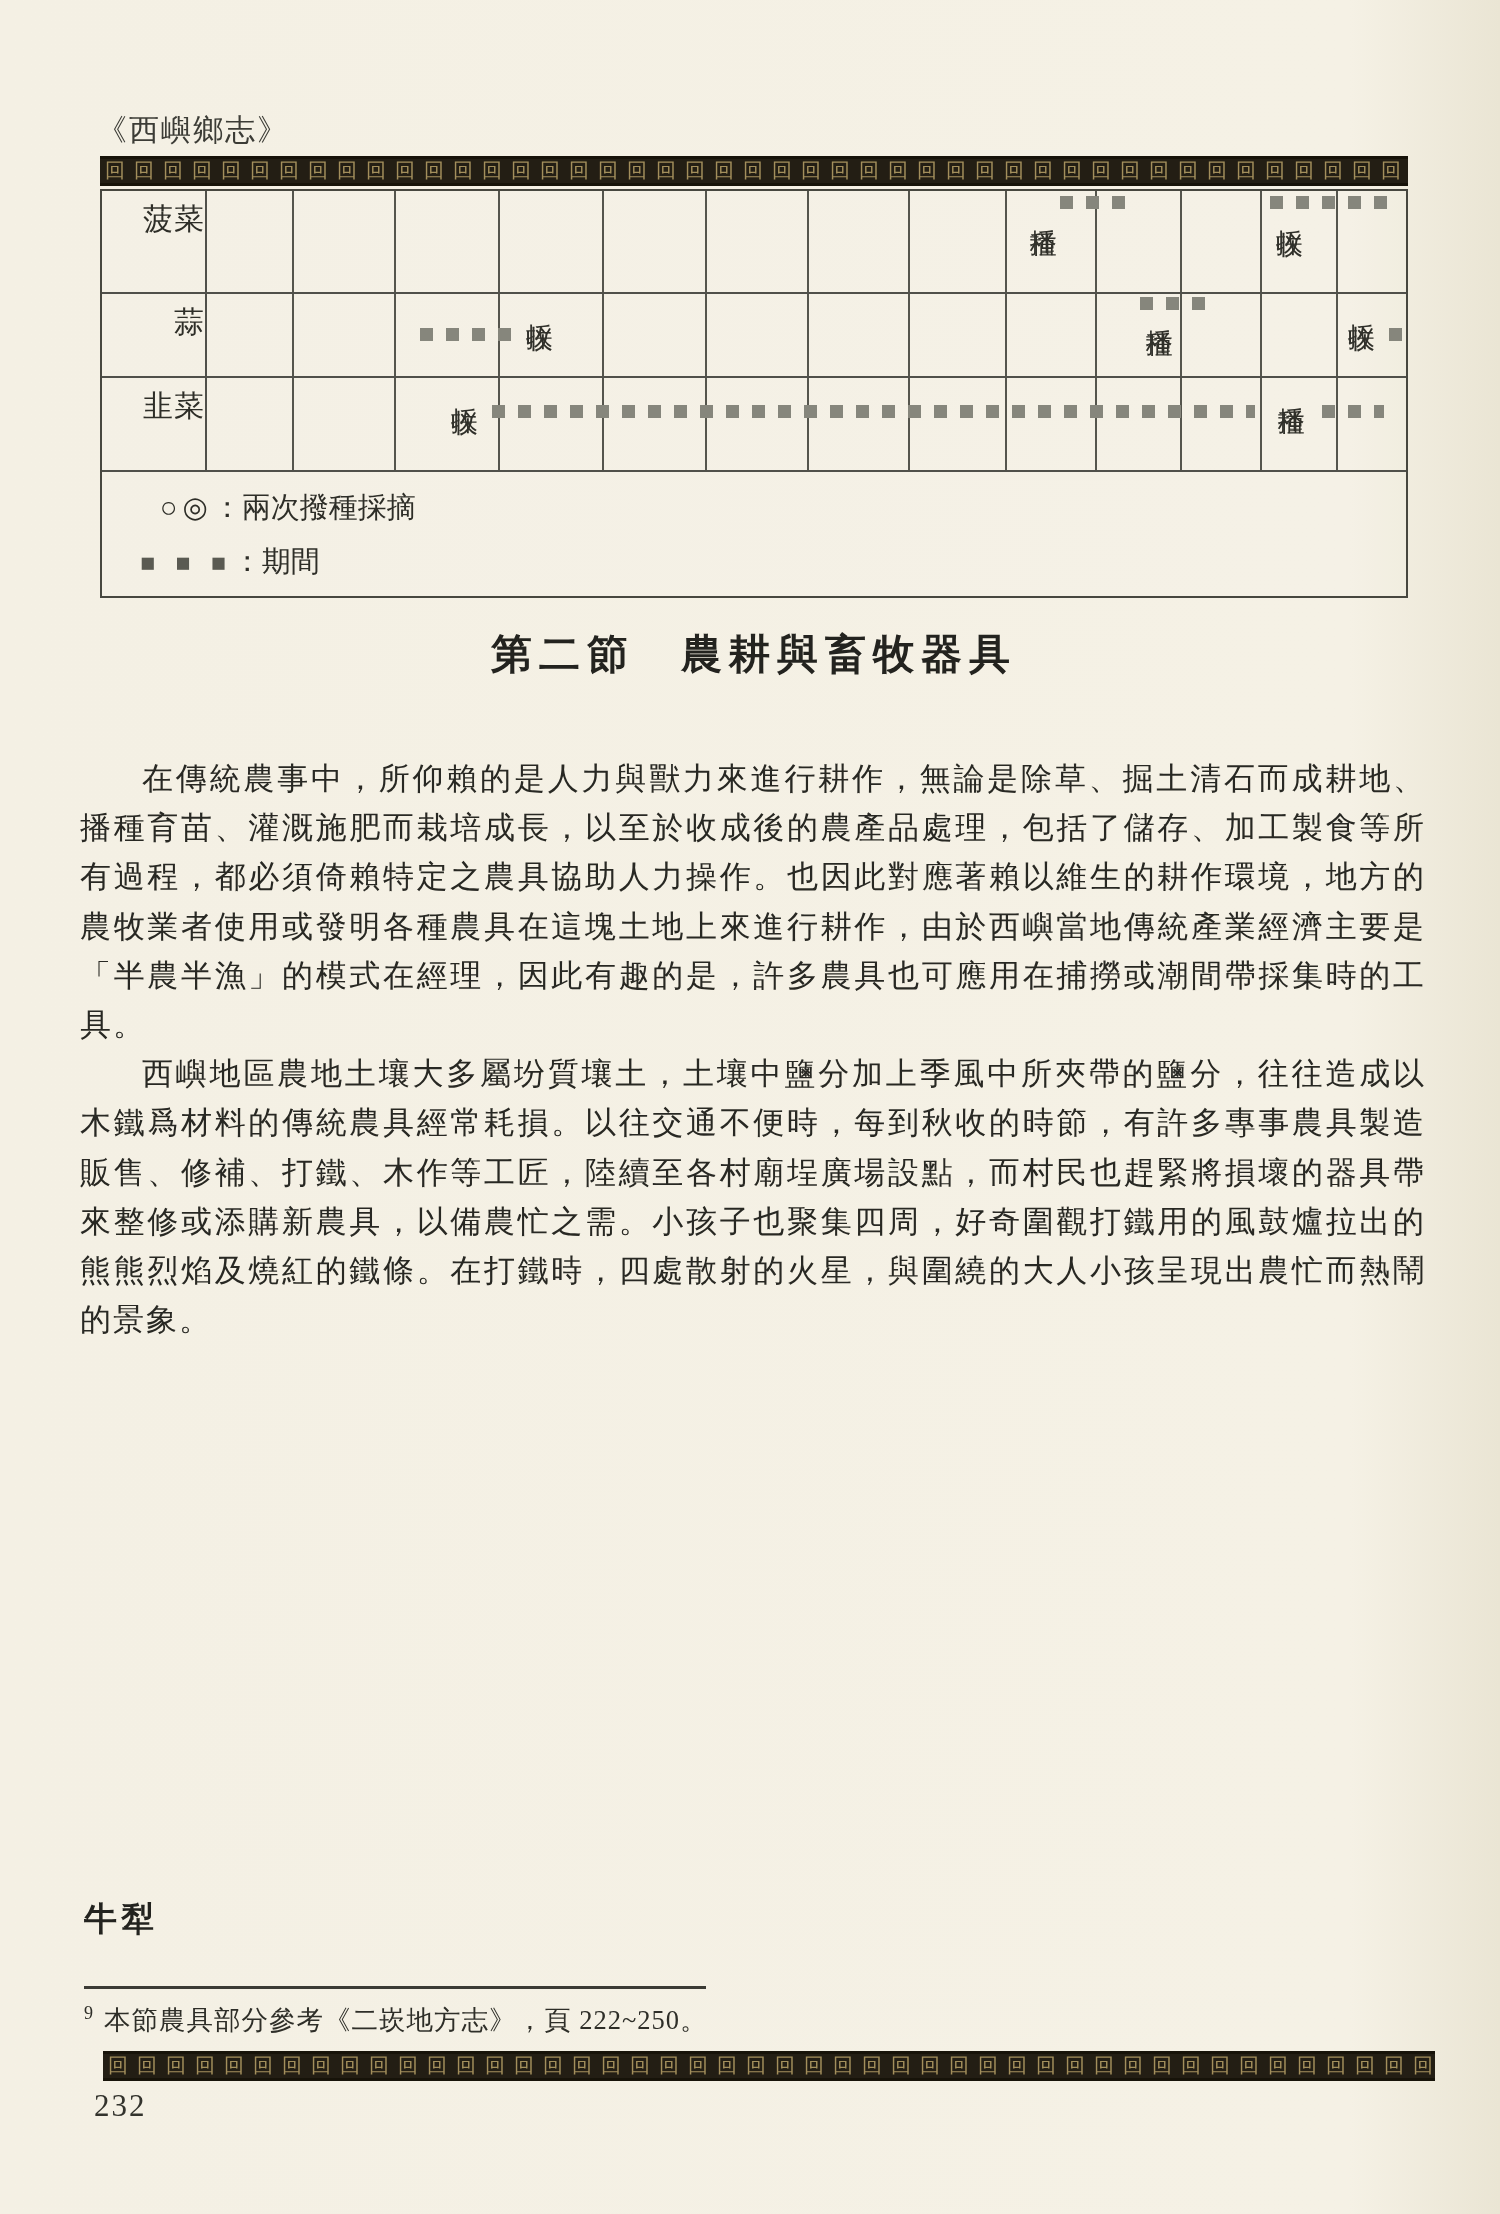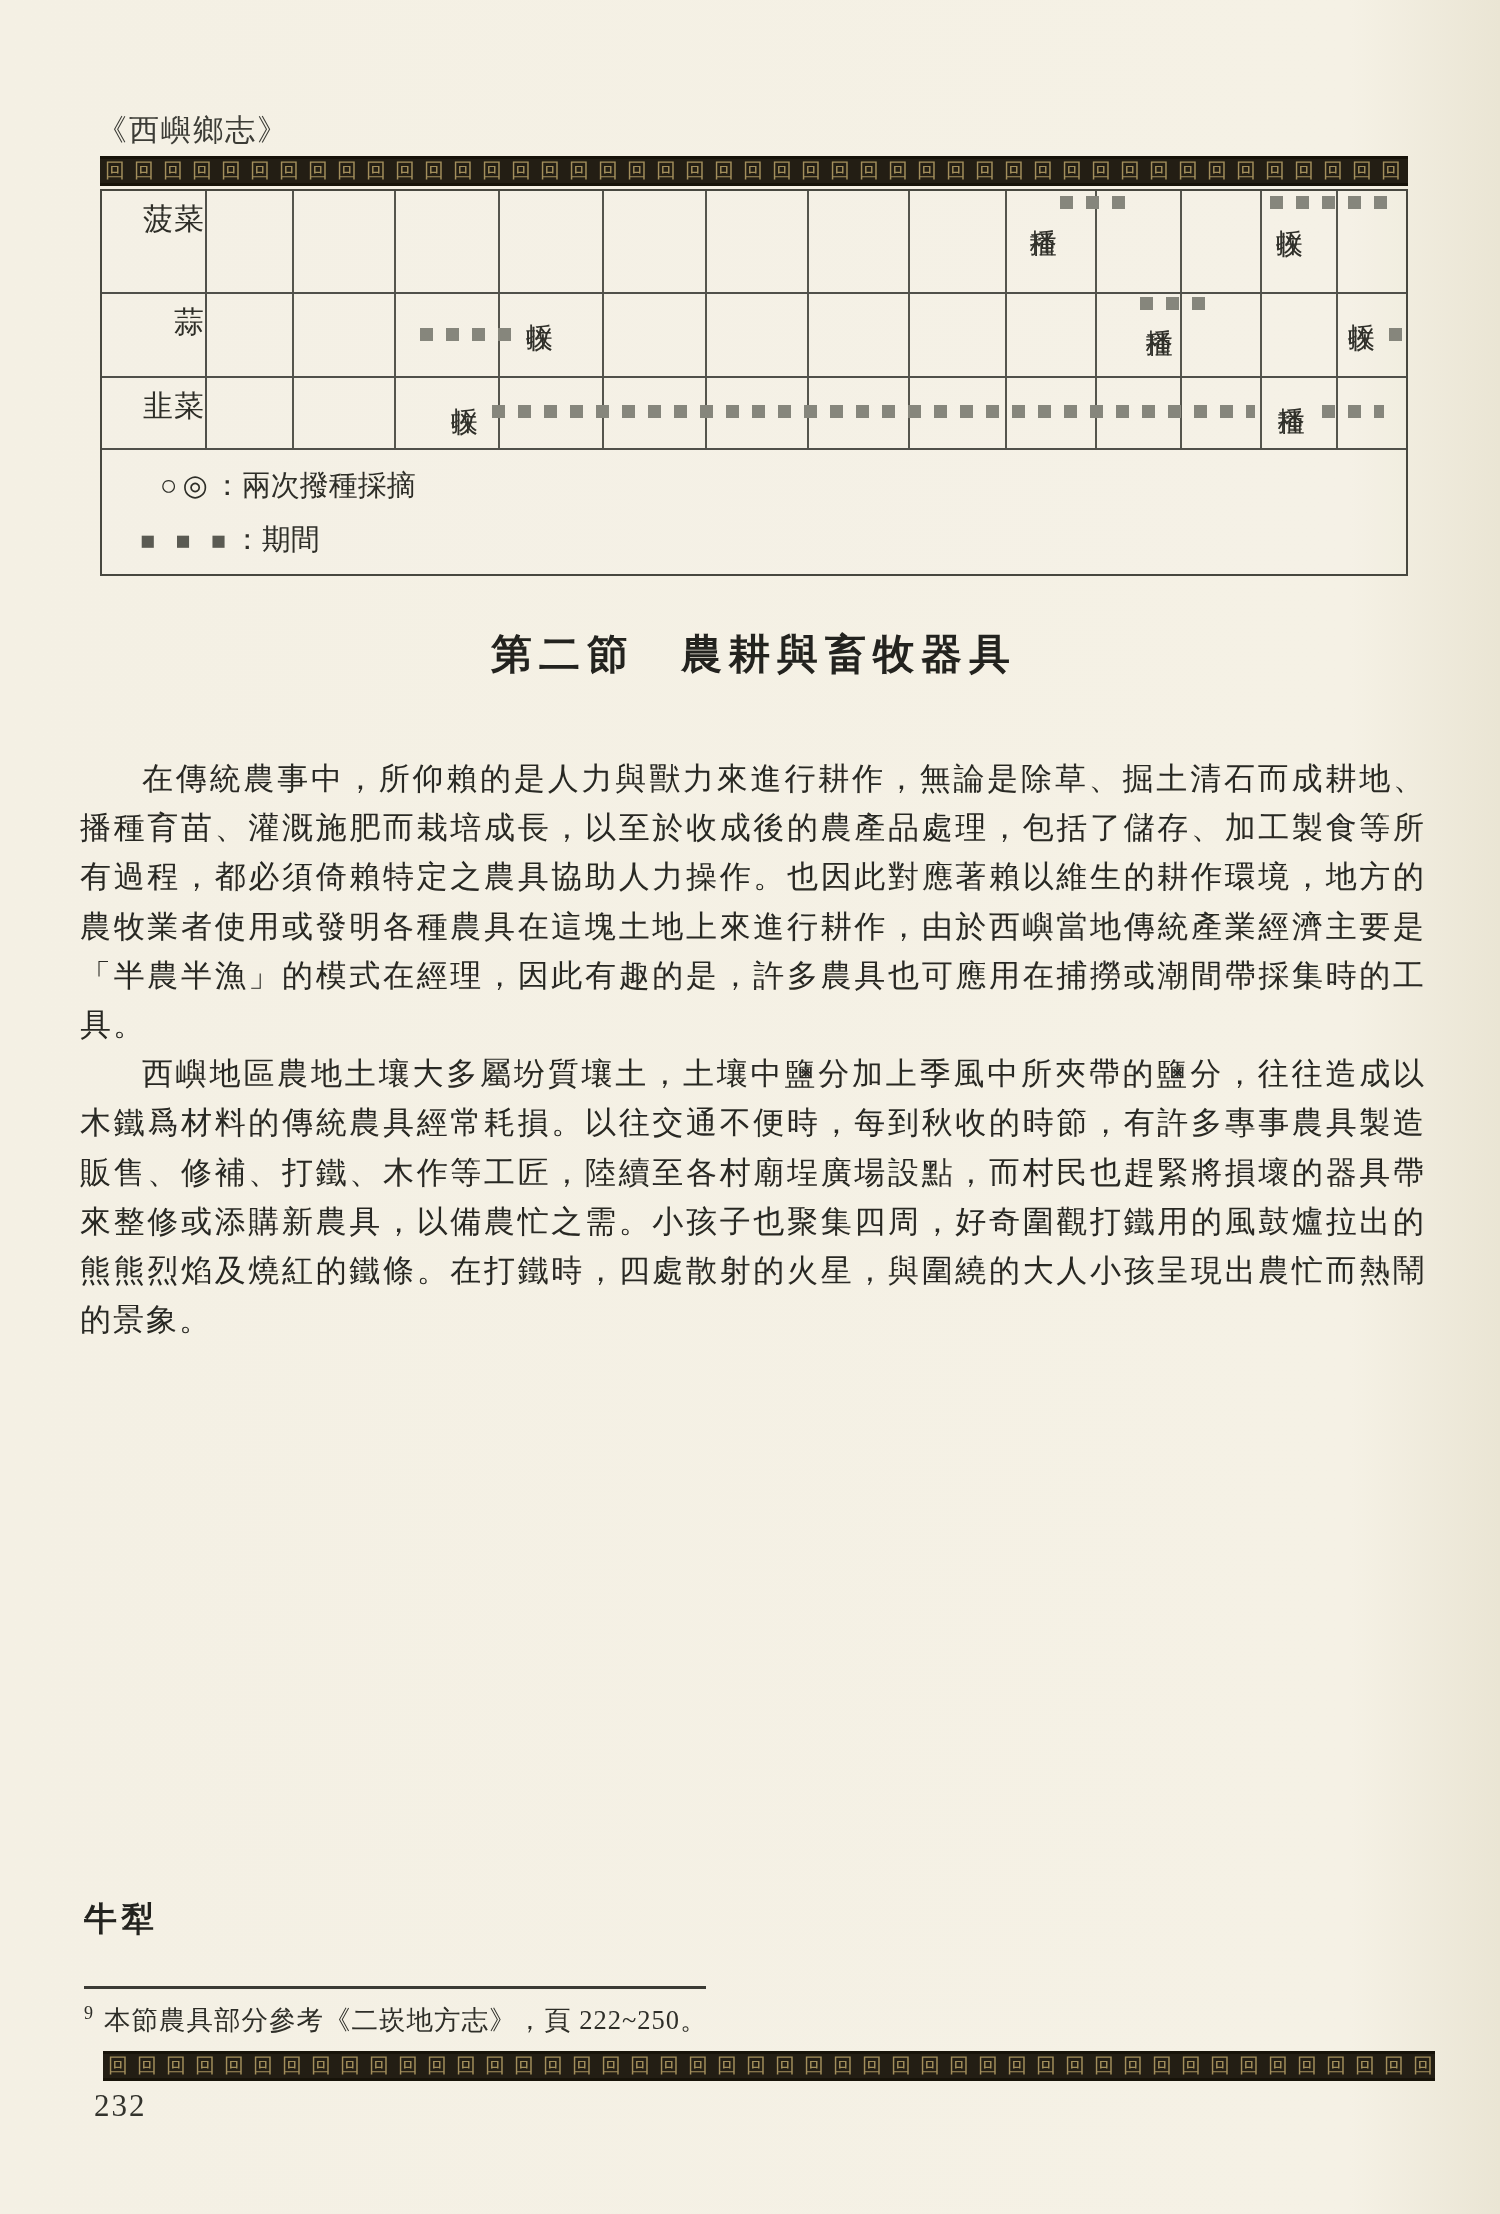--- a/index.html
+++ b/index.html
@@ -131,21 +131,21 @@
       <div class="cal-cells">
         <div class="dots" style="left:213px; top:34px; width:92px"></div>
         <div class="vtext" style="left:318px; top:8px">採收</div>
         <div class="dots" style="left:933px; top:3px; width:70px"></div>
         <div class="vtext" style="left:938px; top:14px">播種</div>
         <div class="vtext" style="left:1140px; top:8px">採收</div>
         <div class="dot1" style="left:1182px; top:34px"></div>
       </div>
     </div>
 
-    <div class="cal-row" style="height:72px">
+    <div class="cal-row" style="height:94px">
       <div class="cal-label">韭菜</div>
       <div class="cal-cells">
         <div class="vtext" style="left:243px; top:8px">採收</div>
         <div class="dots" style="left:285px; top:27px; width:763px"></div>
         <div class="vtext" style="left:1070px; top:8px">播種</div>
         <div class="dots" style="left:1115px; top:27px; width:62px"></div>
       </div>
     </div>
 
     <div class="cal-legend">

